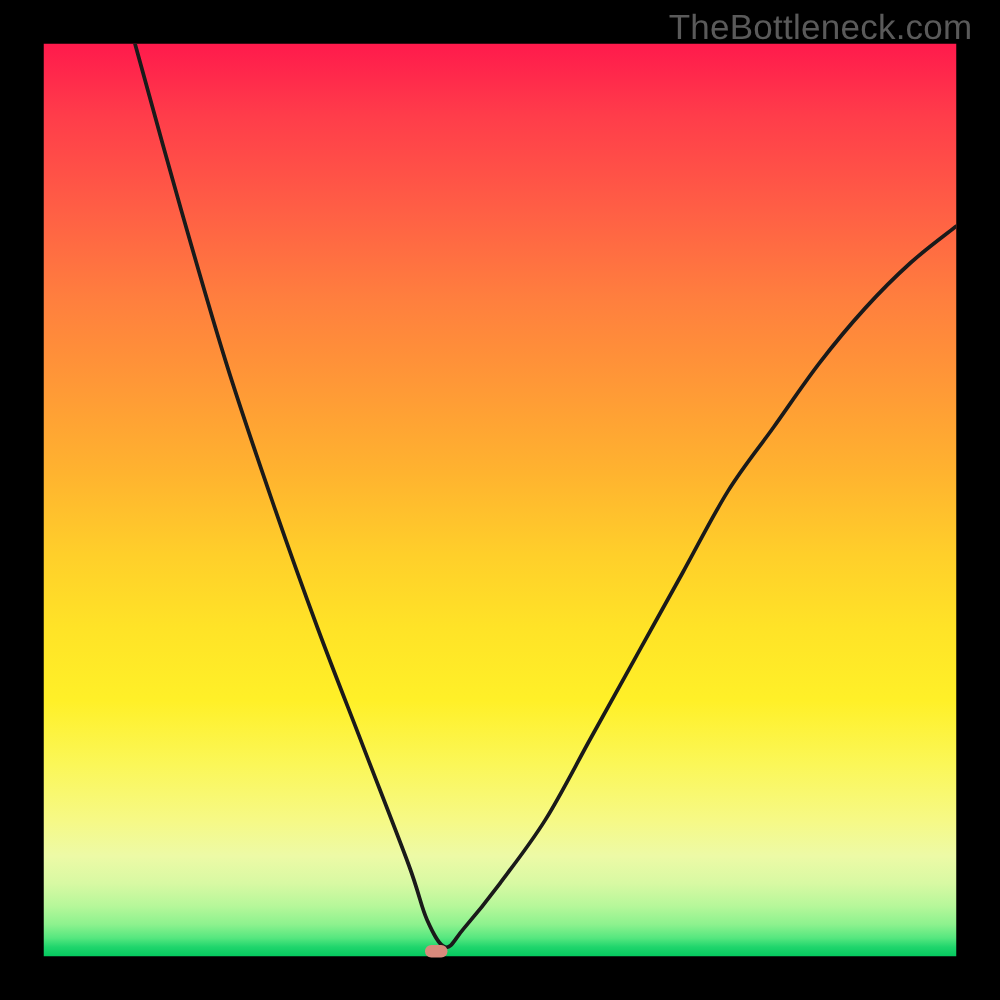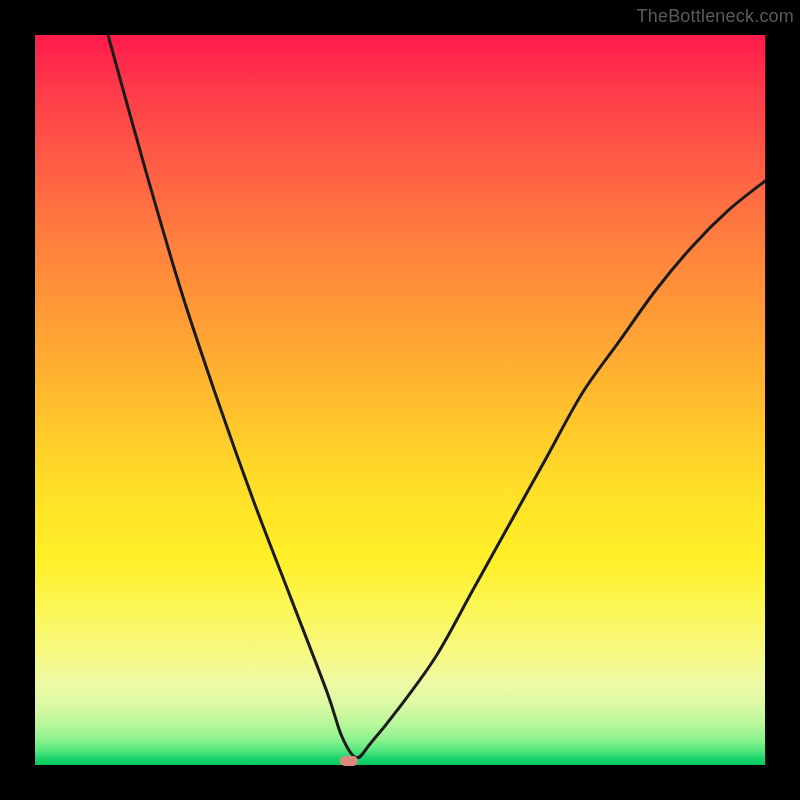--- a/index.html
+++ b/index.html
@@ -7,23 +7,23 @@
     width: 800px;
     height: 800px;
     background: #000;
     position: relative;
     font-family: Arial, Helvetica, sans-serif;
     overflow: hidden;
   }
   .watermark {
     position: absolute;
     top: 6px;
-    right: 6px;
+    right: 22px;
     color: #5a5a5a;
-    font-size: 18px;
+    font-size: 28px;
     font-weight: 400;
     z-index: 10;
     letter-spacing: 0.2px;
   }
   .plot-frame {
     position: absolute;
     left: 35px;
     top: 35px;
     width: 730px;
     height: 730px;

